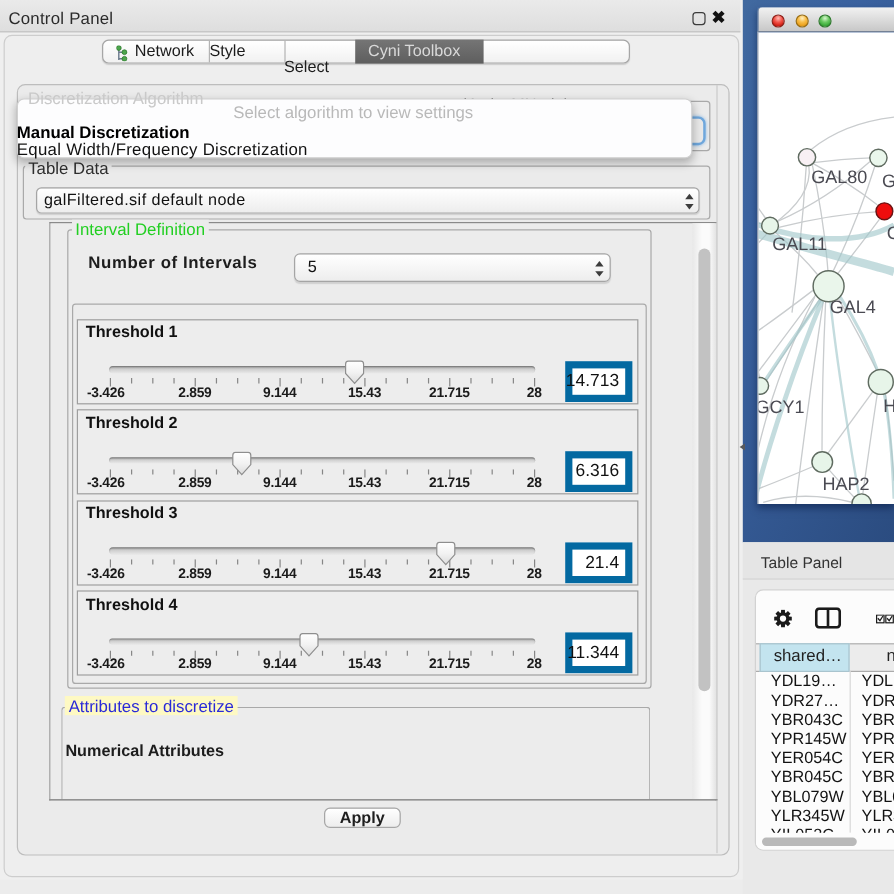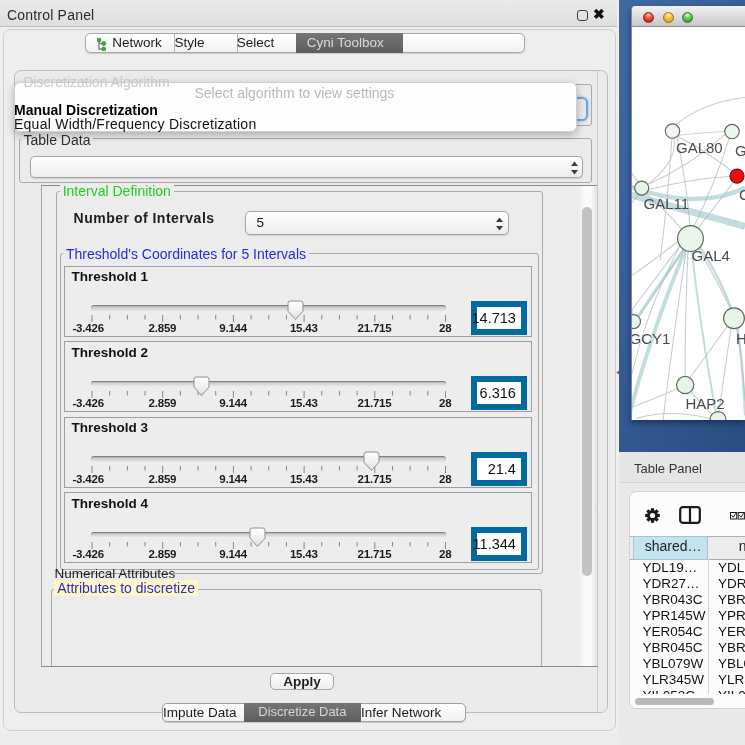--- a/index.html
+++ b/index.html
@@ -129,32 +129,33 @@
       <line x1="2" y1="5.5" x2="6" y2="5.5" stroke="#6b7b8d" stroke-width="1.2"></line>
       <line x1="2" y1="11" x2="6" y2="11" stroke="#6b7b8d" stroke-width="1.2"></line>
       <circle cx="2" cy="2" r="2" fill="#4CA64C" stroke="#2F7B2F" stroke-width="0.7"></circle>
       <circle cx="6.7" cy="5.5" r="2" fill="#4CA64C" stroke="#2F7B2F" stroke-width="0.7"></circle>
       <circle cx="6.7" cy="11" r="2" fill="#4CA64C" stroke="#2F7B2F" stroke-width="0.7"></circle>
     </svg>
     <div class="seg" style="left:26px; width:62px;">Network</div>
     <div class="segdiv" style="left:88.2px;"></div>
     <div class="seg" style="left:88.2px; width:62.2px;">Style</div>
     <div class="segdiv" style="left:150.4px;"></div>
-    <div class="seg" style="left:150.4px; width:58.9px;">Select</div>
+    <div class="seg" style="left:150.4px; width:58.9px;margin-top:13px;">Select</div>
     <div id="segdark">Cyni Toolbox</div>
     <div class="seg" style="left:300px; width:123.5px;margin-top:45px;">jActiveMNodules</div>
   </div>
 
   <div class="group" style="left:19px; top:83.5px; width:573px; height:42.6px;"></div>
   <div class="abs" style="left:570px; top:96.5px; width:18px; height:24px; background:#E9E9E9;
        border:2.5px solid #6FA7DC; border-radius:6px; box-shadow:0 0 3px #7FB3E4;"></div>
 
   <div class="group" style="left:19px; top:138px; width:573px; height:44.5px;"></div>
   <div class="gtitle" style="left:20.5px; top:131.5px; color:#2f2f2f; background:#EBEBEB;">Table Data</div>
   <div class="combo" style="left:29.6px; top:155.5px; width:553.9px; height:22px;">
+    <span class="cv">galFiltered.sif default node</span>
     <svg class="arrows" style="right:3px; top:4px;" width="9" height="14" viewBox="0 0 9 14">
       <path d="M 4.5 0.5 L 8 5 L 1 5 Z" fill="#3c3c3c"></path>
       <path d="M 4.5 13.5 L 8 9 L 1 9 Z" fill="#3c3c3c"></path>
     </svg>
   </div>
 
   <div id="scrollpane"></div>
   <div id="vsb">
       <div id="vsbthumb"></div>
     </div>
@@ -164,21 +165,20 @@
   <div class="abs" style="left:73.6px; top:209.8px; font-size:14px; font-weight:bold; letter-spacing:0.5px; color:#1d1d1d;">Number of Intervals</div>
   <div class="combo" style="left:245.4px; top:211px; width:263.6px; height:24px; border-radius:5px;">
     <span class="cv" style="left:10px;">5</span>
     <svg class="arrows" style="right:4px; top:5px;" width="9" height="14" viewBox="0 0 9 14">
       <path d="M 4.5 0.5 L 8 5 L 1 5 Z" fill="#3c3c3c"></path>
       <path d="M 4.5 13.5 L 8 9 L 1 9 Z" fill="#3c3c3c"></path>
     </svg>
   </div>
 
   <div class="group" style="left:59.5px; top:253px; width:479.8px; height:317.3px;"></div>
-  <div class="gtitle" style="left:63px; top:245.6px; color:#2A2AD8; background:#ECECEC;">Threshold's Coordinates for 5 Intervals</div>
 
 <div class="tpanel" style="left:63.5px;top:265.8px;width:468.1px;height:71px;">
   <div class="tlab">Threshold 1</div>
   <div class="track" style="left:26.5px;top:38.3px;width:354.6px;"></div>
   <svg class="ticks" style="left:26.200000000000003px;top:48.5px;" width="356" height="8" viewBox="0 0 356 8">
     <line x1="1.00" y1="0" x2="1.00" y2="7.0" stroke="#868686" stroke-width="1"></line>
     <line x1="18.68" y1="0" x2="18.68" y2="4.5" stroke="#868686" stroke-width="1"></line>
     <line x1="36.35" y1="0" x2="36.35" y2="4.5" stroke="#868686" stroke-width="1"></line>
     <line x1="54.03" y1="0" x2="54.03" y2="4.5" stroke="#868686" stroke-width="1"></line>
     <line x1="71.70" y1="0" x2="71.70" y2="7.0" stroke="#868686" stroke-width="1"></line>
@@ -356,30 +356,25 @@
         </defs>
     <path d="M 3.2 1 L 13.8 1 Q 16 1 16 3.5 L 16 11.2 L 8.5 19.5 L 1 11.2 L 1 3.5 Q 1 1 3.2 1 Z" fill="url(#thg492.3)" stroke="#8e8e8e" stroke-width="1"></path>
   </svg>
   <div class="tfield" style="left:406.9px;top:34.2px;">
         <span>11.344</span>
       </div>
 </div>
 
   <div class="group" style="left:50.5px; top:588.8px; width:491.8px; height:77.8px; border-bottom:none; border-radius:3px 3px 0 0;"></div>
   <div class="gtitle" style="left:54.2px; top:579.8px; color:#2A2AD8; background:#fef9c3;">Attributes to discretize</div>
-  <div class="abs" style="left:54.5px; top:566px; font-size:13.5px; font-weight:normal; color:#1d1d1d;">Numerical Attributes</div>
+  <div class="abs" style="left:54.5px; top:618px; font-size:13.5px; font-weight:bold; color:#1d1d1d;">Numerical Attributes</div>
   <div class="abs" style="left:41px; top:665.6px; width:557px; height:1px; background:#8A8A8A;"></div>
 
   <div id="apply">Apply</div>
 
-  <div id="botsegs">
-    <div class="seg" style="left:0; width:80.7px; line-height:17px;">Impute Data</div>
-    <div id="botdark">Discretize Data</div>
-    <div class="seg" style="left:198.1px; width:105.7px; line-height:17px;">Infer Network</div>
-  </div>
 
   <div id="popup">
     <div class="i1">Manual Discretization</div>
     <div class="i2">Equal Width/Frequency Discretization</div>
   </div>
   <div id="fadedtitle">Discretization Algorithm</div>
   <div id="selalgo">Select algorithm to view settings</div>
 </div>
 
 <div id="bluezone"></div>

